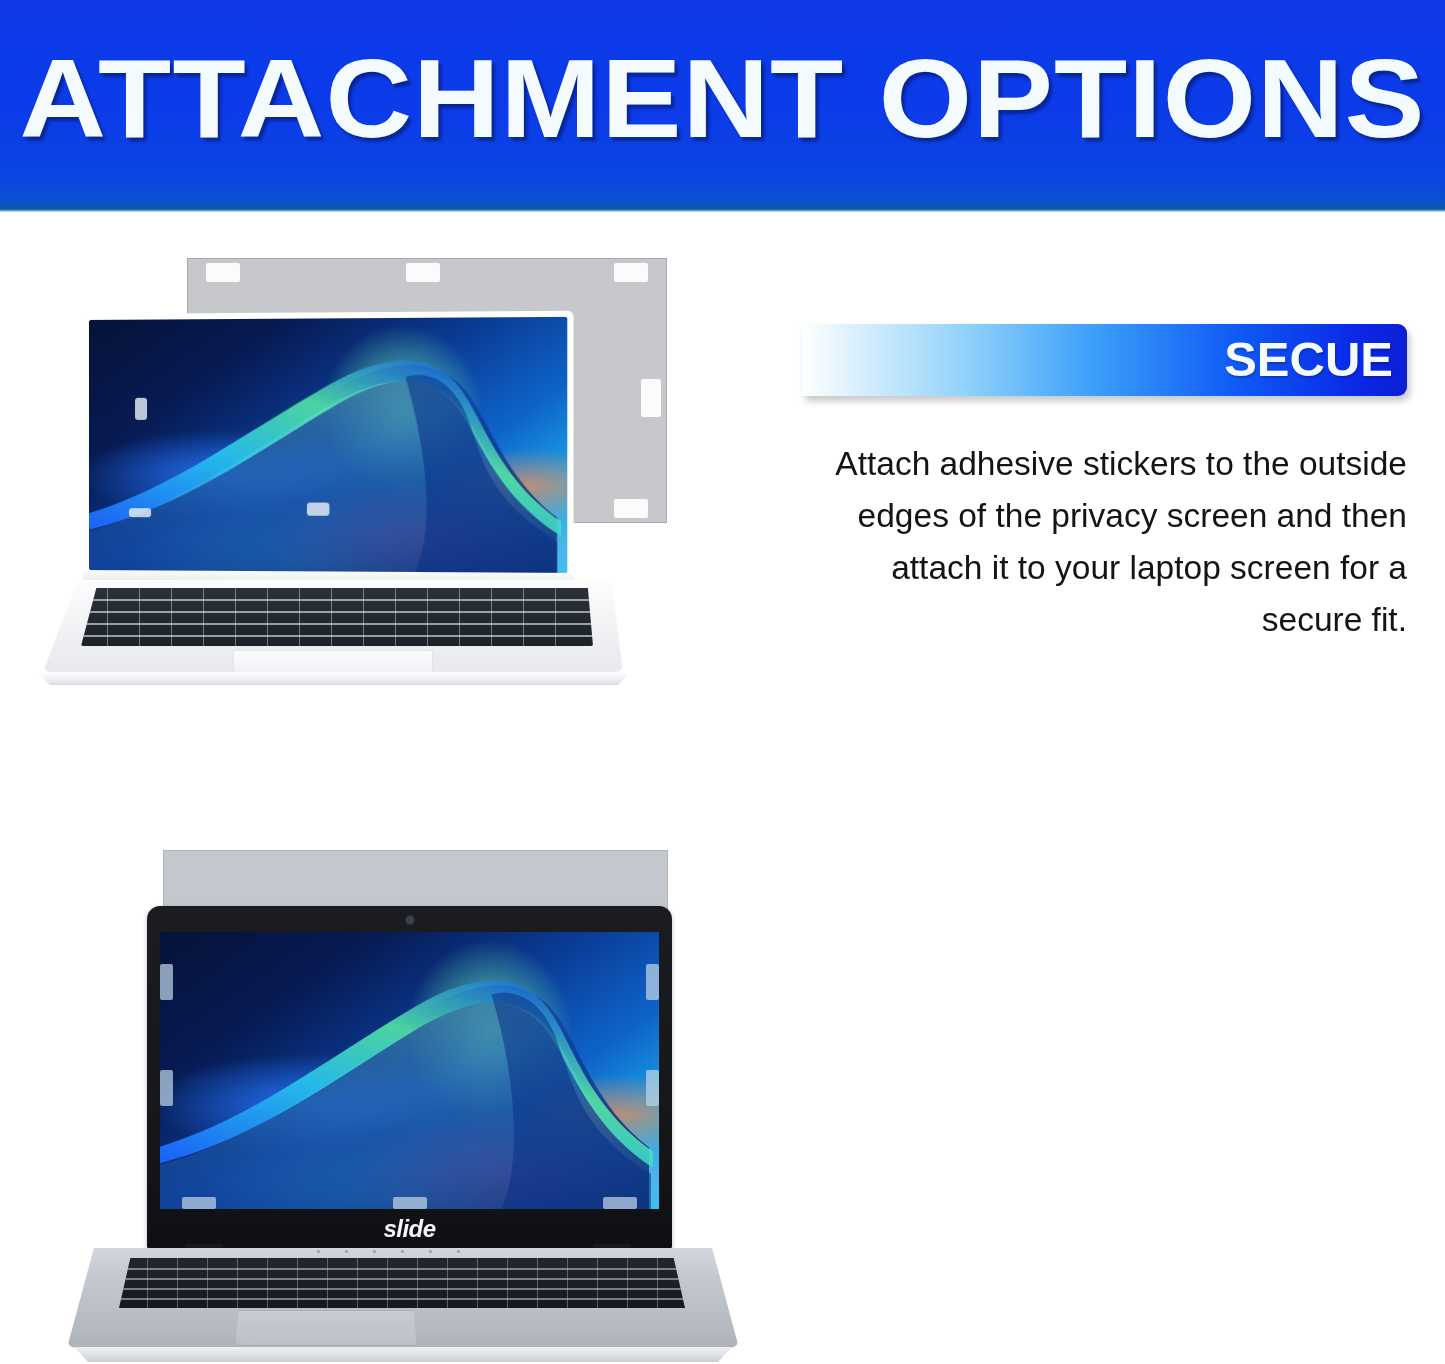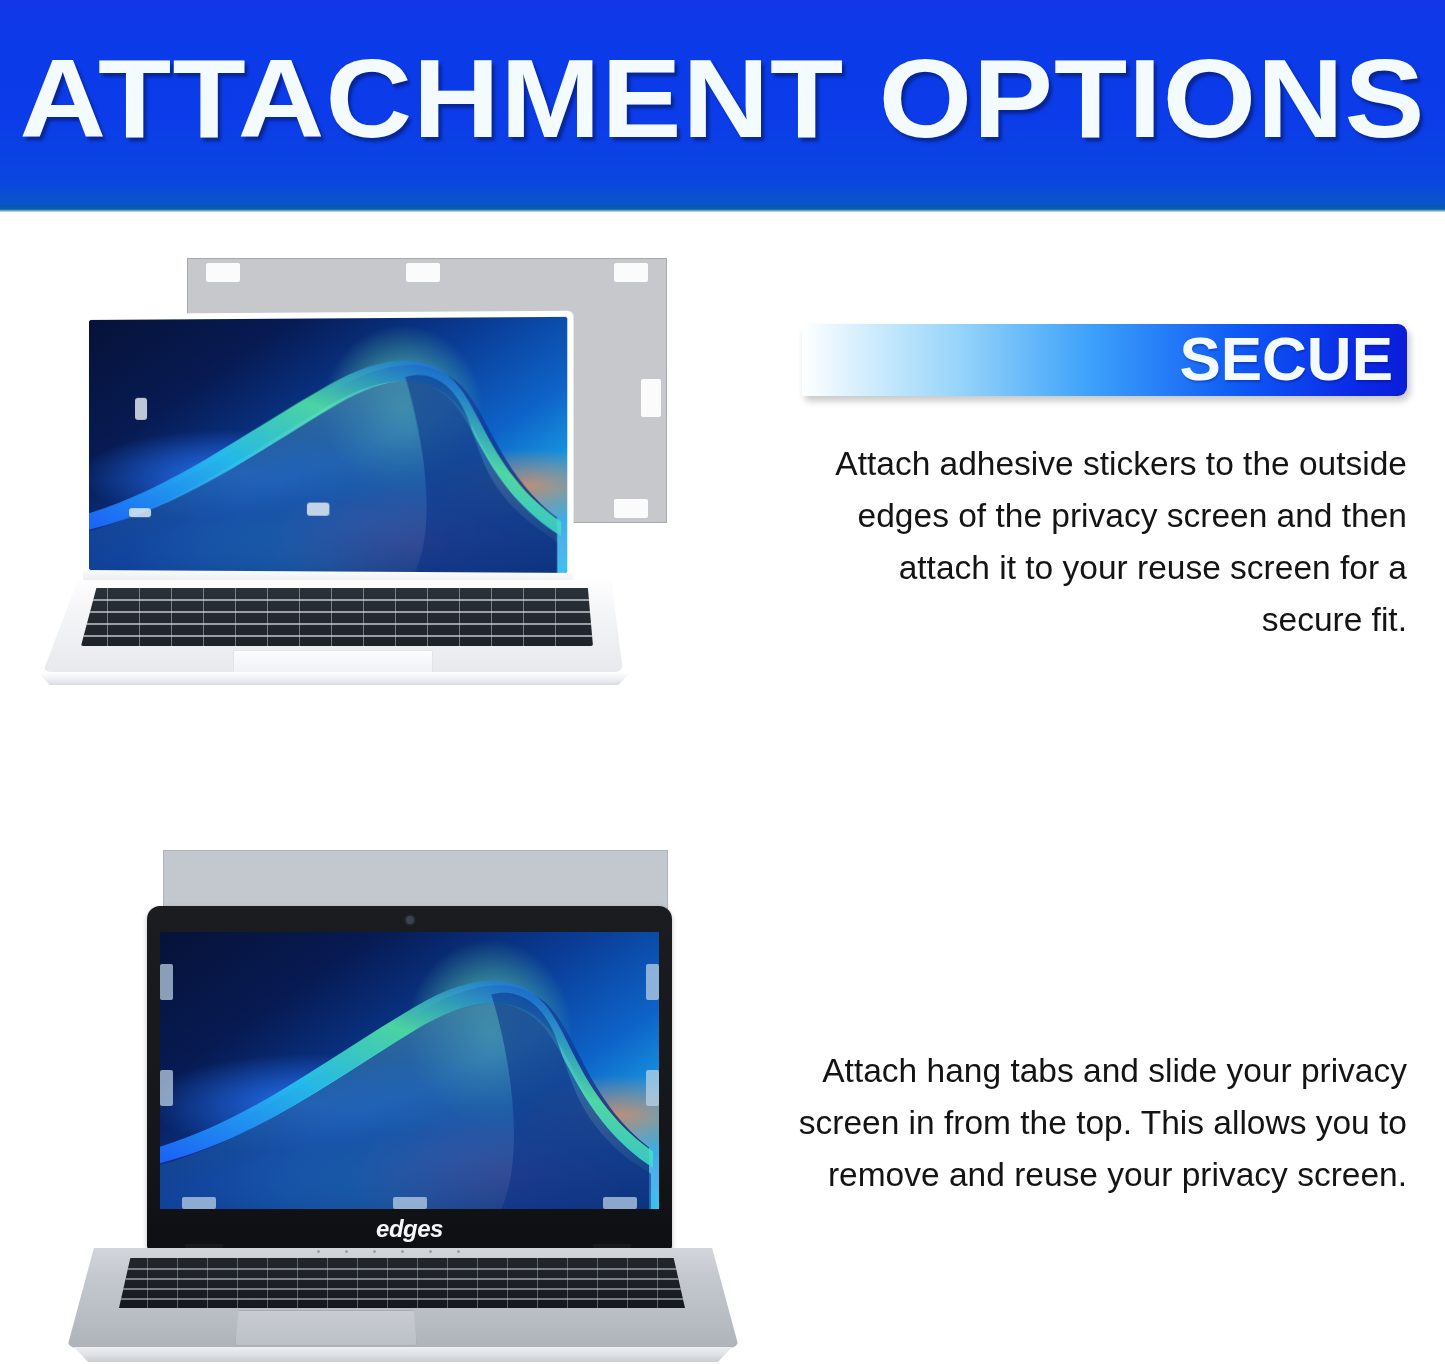--- a/index.html
+++ b/index.html
@@ -95,21 +95,21 @@
     box-shadow: 3px 5px 7px rgba(0,0,0,0.22);
     overflow: hidden;
   }
   .badge-label {
     position: absolute;
     right: 14px;
     top: 50%;
     transform: translateY(-52%);
     font-family: "Liberation Sans", sans-serif;
     font-weight: bold;
-    font-size: 62px;
+    font-size: 49px;
     line-height: 58px;
     letter-spacing: 0px;
     color: #f3fbff;
     white-space: nowrap;
     text-shadow: 1px 2px 2px rgba(0,0,60,0.25);
   }
   .badge-top { top: 84px; }
   .badge-bot { top: 88px; }
 
   .body-text {
@@ -466,21 +466,21 @@
         <div class="lt-lip"></div>
       </div>
 
     </div>
   </div>
 
   <div class="text-col">
     <div class="badge badge-top">
       <span class="badge-label">SECUE</span>
     </div>
-    <div class="body-text body-top">Attach adhesive stickers to the outside edges of the privacy screen and then attach it to your reuse screen for a secure fit.</div>
+    <div class="body-text body-top">Attach adhesive stickers to the outside edges of the privacy screen and then attach it to your laptop screen for a secure fit.</div>
   </div>
 </div>
 
 <div class="section sec-bot">
 
   <div class="visual-col">
     <div class="lb-wrap">
 
       <div class="lb-sheet"></div>
 
@@ -519,21 +519,21 @@
           </div>
           <div class="tabv" style="left:0px;   top:32px;"></div>
           <div class="tabv" style="left:0px;   top:138px;"></div>
           <div class="tabv" style="right:0px;  top:32px;"></div>
           <div class="tabv" style="right:0px;  top:138px;"></div>
           <div class="tabh" style="left:22px;  bottom:0px;"></div>
           <div class="tabh" style="left:50%; margin-left:-17px; bottom:0px;"></div>
           <div class="tabh" style="right:22px; bottom:0px;"></div>
         </div>
 
-        <div class="lb-logo">edges</div>
+        <div class="lb-logo">slide</div>
       </div>
 
       <div class="lb-hinge" style="left:140px; top:394px;"></div>
       <div class="lb-hinge" style="left:548px; top:394px;"></div>
 
       <div class="lb-base">
         <div class="lb-deck"></div>
         <div class="lb-indicators">
           <i style="left:0px;"></i>
             <i style="left:28px;"></i>
@@ -567,15 +567,14 @@
             <div class="kcol" style="left:538px;"></div>
         </div>
         <div class="lb-track"></div>
         <div class="lb-lip"></div>
       </div>
 
     </div>
   </div>
 
   <div class="text-col">
-    <div class="body-text body-bot">Attach hang tabs and slide your privacy screen in from the top. This allows you to remove and reuse your privacy screen.</div>
   </div>
 </div>
 
 </body></html>

